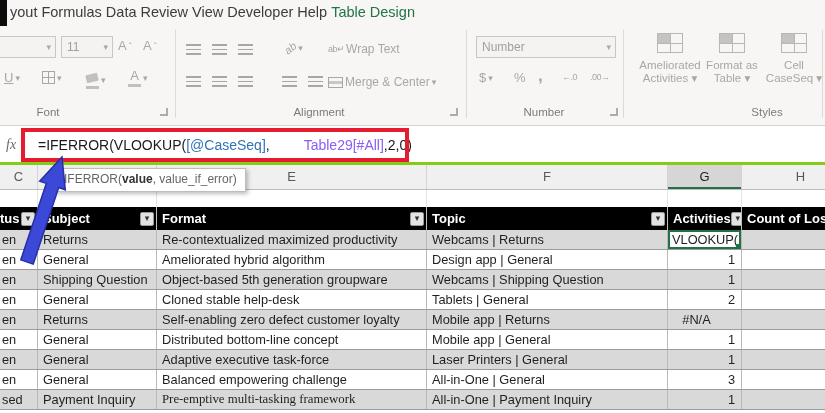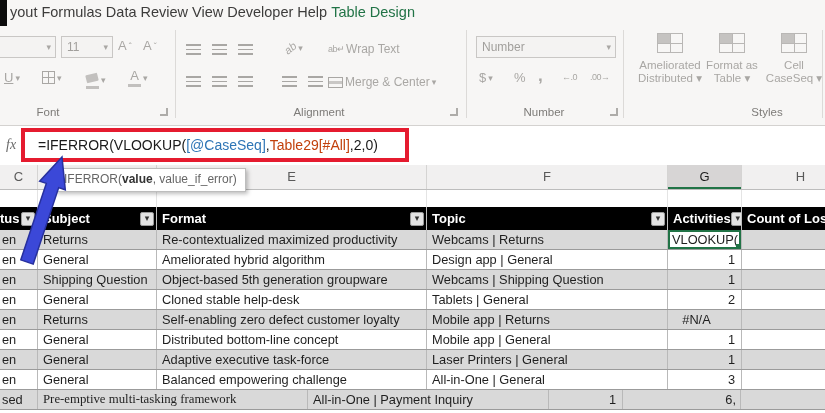--- a/index.html
+++ b/index.html
@@ -26,21 +26,21 @@
   .colorbar { display:block; width:13px; height:3px; background:#c2c0be; margin-top:1px; }
   .boxico { display:inline-block; width:15px; height:11px; border:1px solid #a9a7a4; background:linear-gradient(#c9c7c5 0 0) center/100% 3px no-repeat; }
   .rot { display:inline-block; transform:rotate(-40deg); font-style:italic; font-size:11px; }
   .mini { font-size:9px; letter-spacing:-0.5px; }
   .bigbtn { position:absolute; width:64px; text-align:center; color:#a9a7a4; font-size:11.5px; line-height:13px; }
   .bigicon { display:inline-block; width:26px; height:20px; border:1px solid #b9b7b5; margin-bottom:3px;
     background:linear-gradient(#c5c3c1 0 0) 0 0/12px 9px no-repeat,
       linear-gradient(#b9b7b5 0 0) 0 9px/100% 1px no-repeat, linear-gradient(#b9b7b5 0 0) 12px 0/1px 100% no-repeat; }
 
   
-  .fbar { position:absolute; left:0; top:127px; width:825px; height:42px; background:#fff; border-bottom:2px solid #84cc16; }
+  .fbar { position:absolute; left:0; top:127px; width:825px; height:42px; background:#fff; border-bottom:7px solid #84cc16; }
   .fx { position:absolute; left:6px; top:10px; font-family:"Liberation Serif", serif; font-style:italic; font-size:14px; color:#6a6a6a; }
   .redbox { position:absolute; left:21px; top:1px; width:388px; height:34px; border:4px solid #e51b2f; z-index:5; }
   .ftext { position:absolute; left:38px; top:7px; font-size:14px; line-height:22px; white-space:nowrap; z-index:4; }
 
   
   .ftip { position:absolute; left:55px; top:168px; height:24px; padding:3px 8px 0 8px; background:#fff; border:1px solid #bdbdbd;
     box-shadow:2px 2px 4px rgba(0,0,0,.25); font-size:12px; color:#666; white-space:nowrap; z-index:7; }
   .ftip b { color:#333; }
 
   
@@ -192,41 +192,41 @@
       <div class="glabel" style="left:466px;width:156px;">Number</div>
       <span class="launcher" style="left:610px;"></span>
     </div>
     <div class="vsep" style="left:623px;"></div>
 
     <div>
       <div id="styles-buttons">
           <div class="bigbtn" style="left: 638px; top: 33px;">
     <span class="bigicon"></span>
     <div class="l1">Ameliorated</div>
-    <div class="l2">Distributed ▾</div>
+    <div class="l2">Activities ▾</div>
   </div>
           <div class="bigbtn" style="left: 700px; top: 33px;">
     <span class="bigicon"></span>
     <div class="l1">Format as</div>
     <div class="l2">Table ▾</div>
   </div>
           <div class="bigbtn" style="left: 762px; top: 33px;">
     <span class="bigicon"></span>
     <div class="l1">Cell</div>
     <div class="l2">CaseSeq ▾</div>
   </div>
         </div>
       <div class="glabel" style="left:623px;width:200px;margin-left:44px;">Styles</div>
     </div>
     <div class="vsep" style="left:822px;"></div>
   </div>
 
   <div class="fbar">
     <span class="fx">fx</span>
-    <div class="ftext"><span style="color: rgb(26, 26, 26);">=IFERROR(VLOOKUP(</span><span style="color: rgb(46, 117, 182);">[@CaseSeq]</span><span style="color: rgb(26, 26, 26);">,</span><span style="color: #c2410c;">Table29[#All]</span><span style="color: rgb(26, 26, 26);">,2,0)</span></div>
+    <div class="ftext"><span style="color: rgb(26, 26, 26);">=IFERROR(VLOOKUP(</span><span style="color: rgb(46, 117, 182);">[@CaseSeq]</span><span style="color: rgb(26, 26, 26);">,</span><span style="color: #8b5cf6; margin-left: 34px;">Table29[#All]</span><span style="color: rgb(26, 26, 26);">,2,0)</span></div>
     <div class="redbox"></div>
   </div>
 
   <div class="ftip">
     <span>IFERROR(</span><b>value</b><span>, value_if_error)</span>
   </div>
 
   <div class="colrow">
       <div class="letter" style="width: 38px;">C</div>
       <div class="letter" style="width: 119px;">D</div>
@@ -339,20 +339,21 @@
       <div class="trow">
     <div class="cell c-status" style="width: 38px;">en</div>
     <div class="cell c-subject" style="width: 119px;">General</div>
     <div class="cell c-title" style="width: 270px;">Balanced empowering challenge</div>
     <div class="cell c-topic" style="width: 241px;">All-in-One | General</div>
     <div class="cell c-activities" style="width: 74px;">3</div>
     <div class="cell c-count" style="width: 118px;">6,</div>
   </div>
       <div class="trow band">
     <div class="cell c-status" style="width: 38px;">sed</div>
+    <div class="cell c-subject" style="width: 119px;">Payment Inquiry</div>
     <div class="cell c-title" style="width: 270px; font-family: Liberation Serif, serif;">Pre-emptive multi-tasking framework</div>
     <div class="cell c-topic" style="width: 241px;">All-in-One | Payment Inquiry</div>
     <div class="cell c-activities" style="width: 74px;">1</div>
     <div class="cell c-count" style="width: 118px;">6,</div>
   </div>
     </div>
   <div class="rowstub"></div>
 
   <svg class="arrow-svg" width="825" height="413" viewBox="0 0 825 413">
     <polygon points="62,157 65.3,189.8 58.7,187.6 33.2,264.1 20.8,259.9 46.3,183.4 39.7,181.2" fill="#3b48d8" stroke="#27309e" stroke-width="1.5"></polygon>

